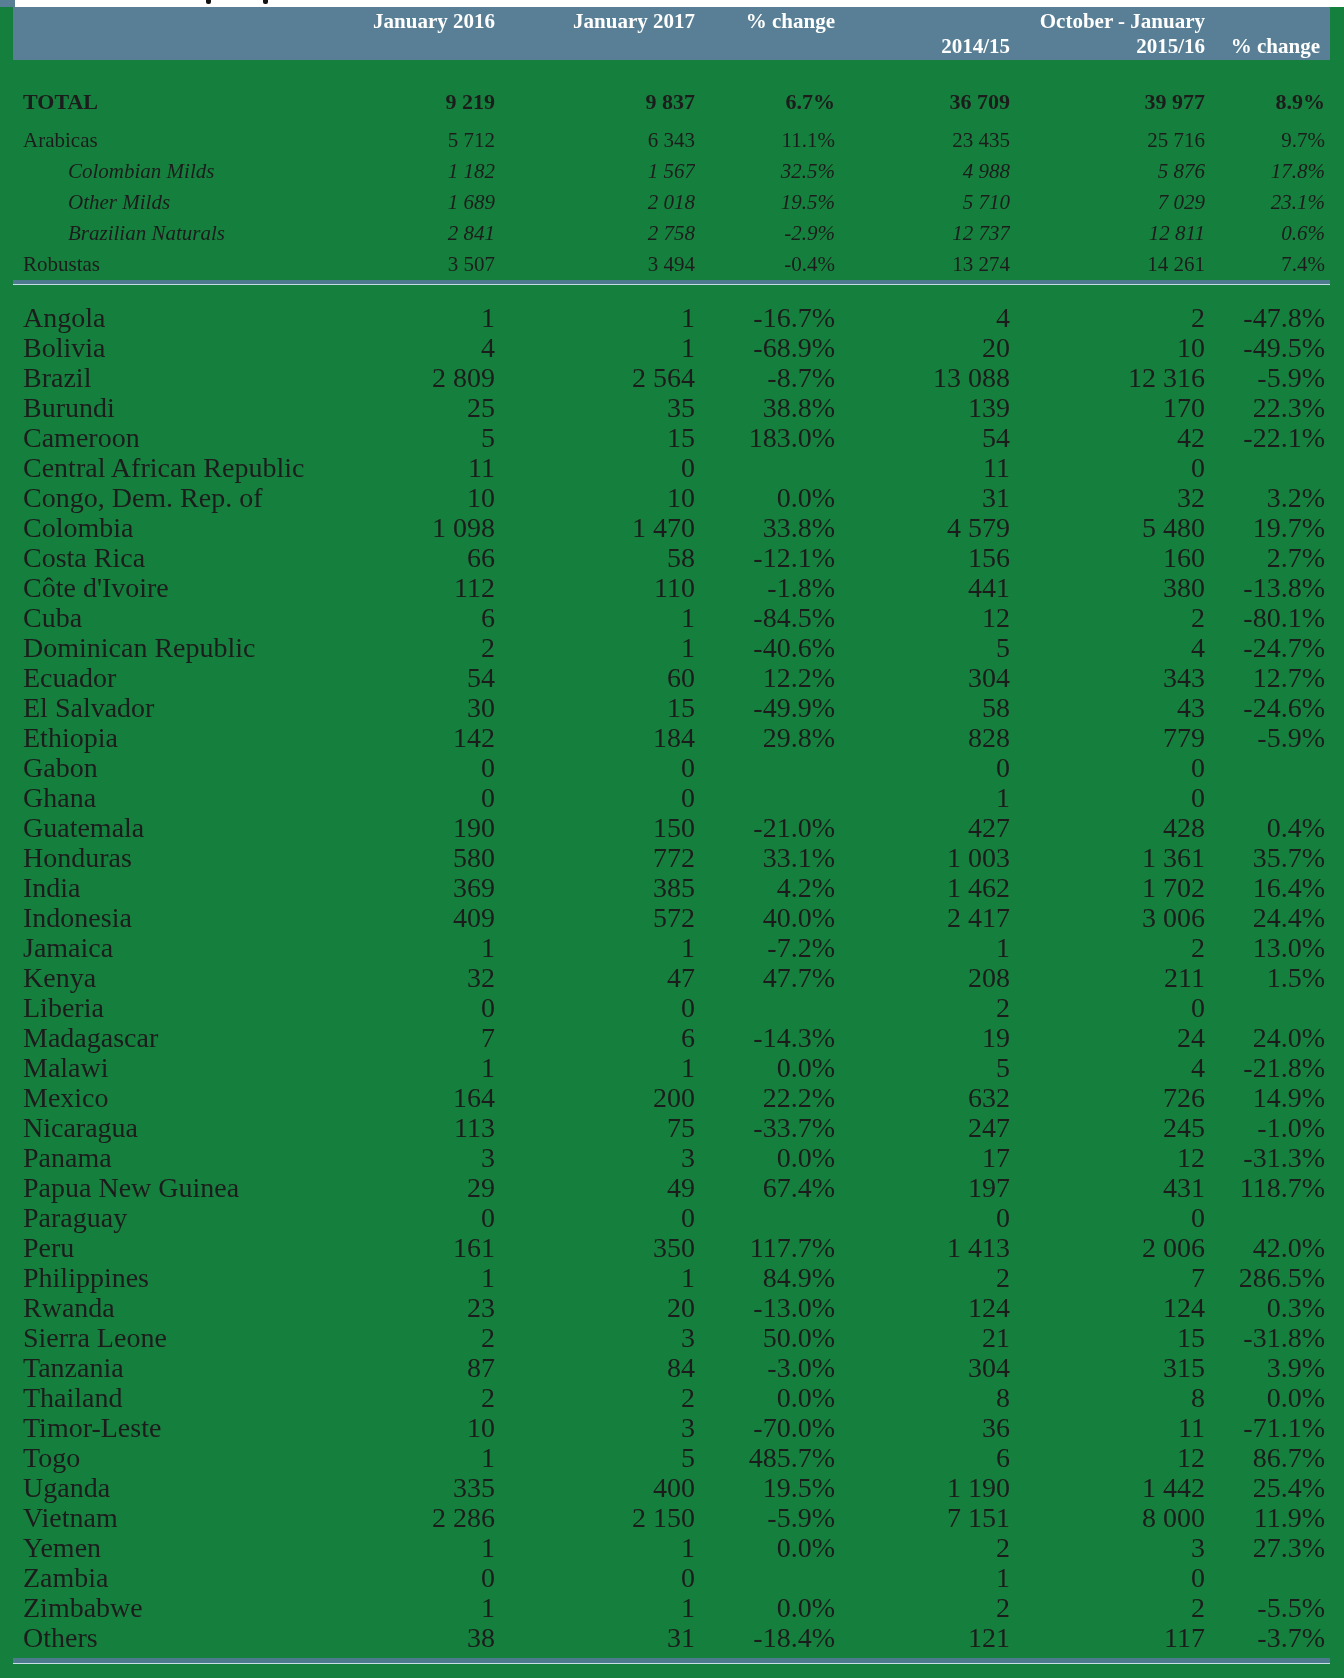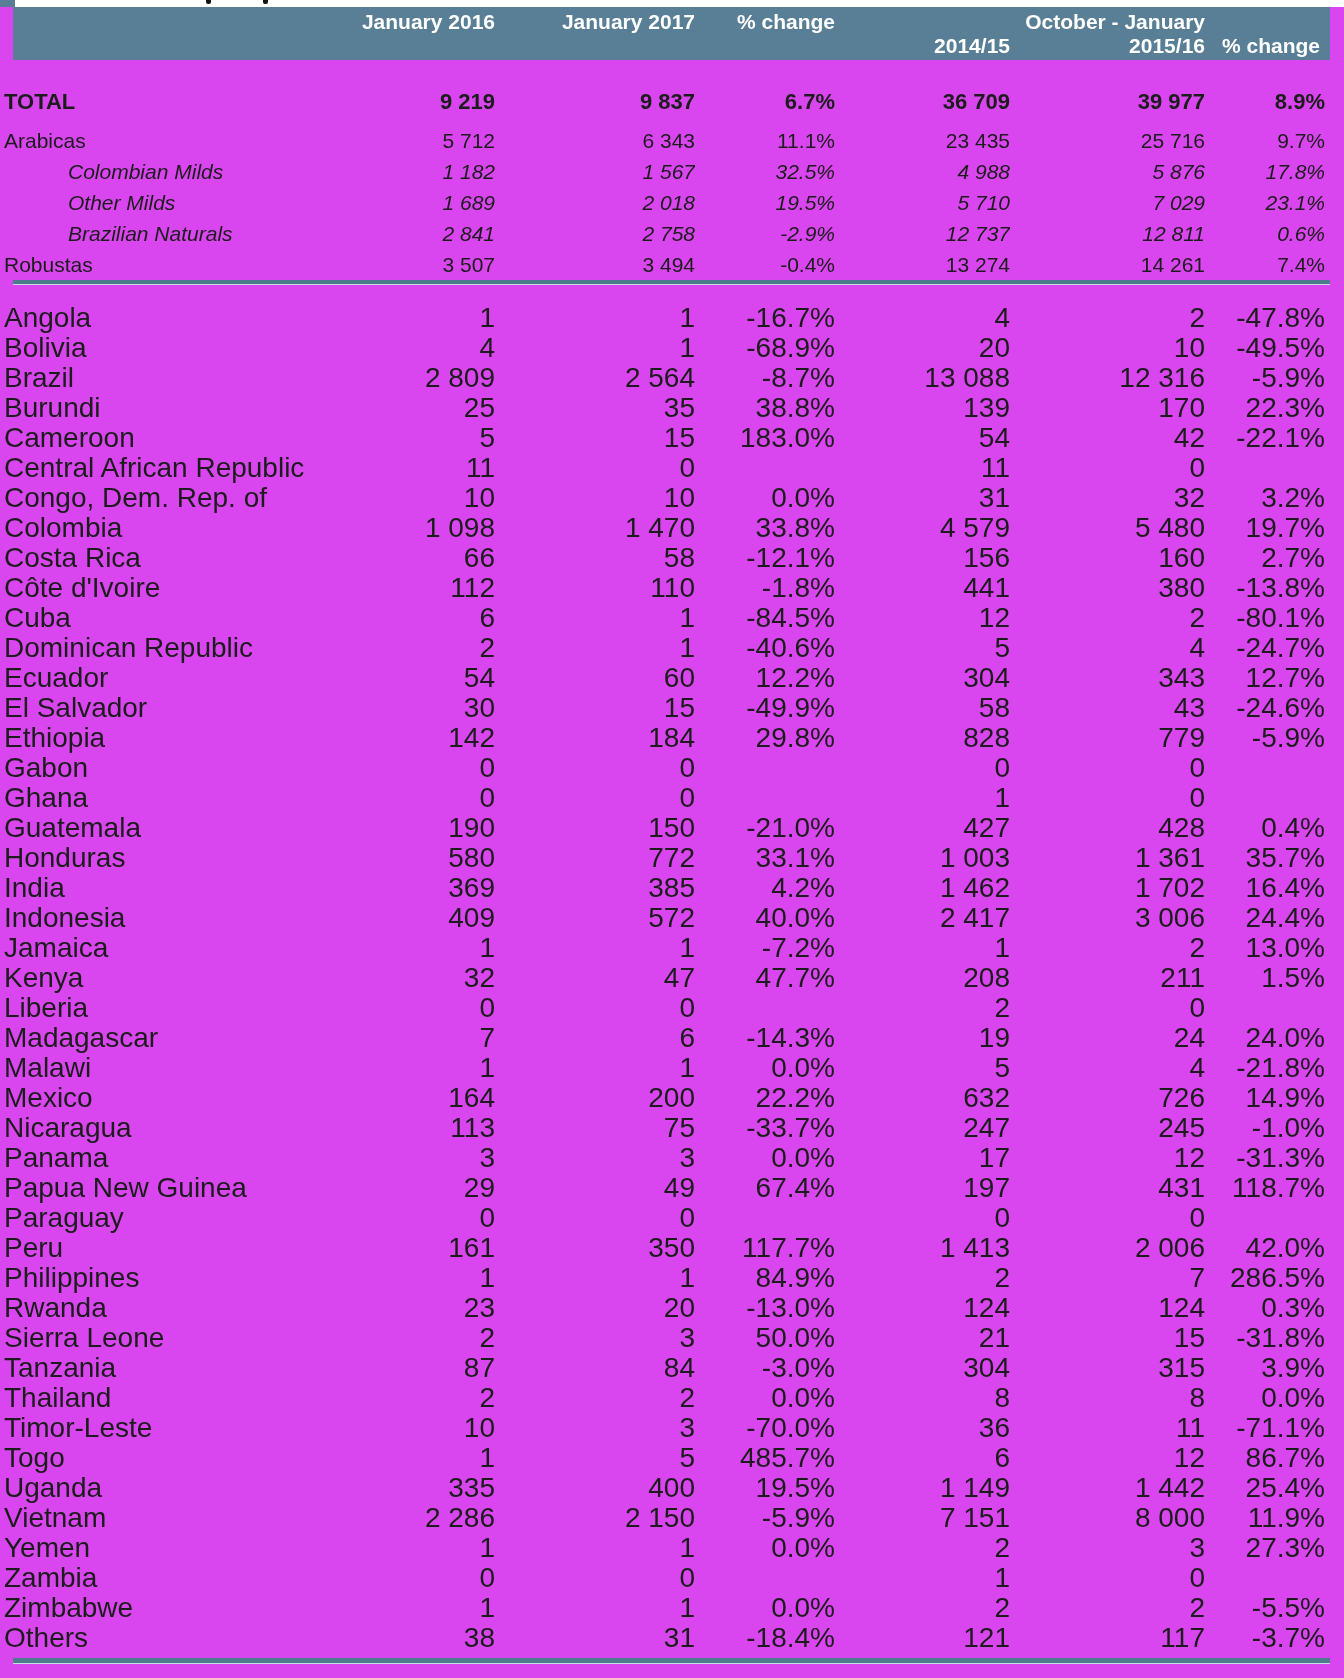--- a/index.html
+++ b/index.html
@@ -1,20 +1,20 @@
 <!DOCTYPE html>
 <html><head>
 <meta charset="utf-8">
 <style>
   html,body{margin:0;padding:0;background:#ffffff;}
   .sheet{
     position:relative;
     width:1344px;height:1678px;
-    background:#d946ef;
-    font-family:Liberation Sans, sans-serif;
+    background:#15803d;
+    font-family:Liberation Serif, serif;
     color:#1c1c1c;
     overflow:hidden;
   }
   
   .top-strip{position:relative;height:7px;background:#ffffff;}
   .strip-teal{position:absolute;left:0;top:0;width:15px;height:7px;background:#587f95;}
   .descender{position:absolute;top:0;width:5px;height:4px;background:#141414;border-radius:0 0 2px 2px;}
   .descender.d1{left:206px;}
   .descender.d2{left:263px;}
 
@@ -29,21 +29,21 @@
   .band-row-1{height:27px;line-height:29px;}
   .band-row-2{height:26px;line-height:24px;}
   .h{white-space:nowrap;}
   .h.num{text-align:right;}
   .h.group{text-align:right;padding-left:160px;}
   .h.last{padding-right:5px;}
 
   
   .row{display:grid;grid-template-columns:330px 165px 200px 140px 175px 195px 120px;}
   .cell{white-space:nowrap;overflow:hidden;}
-  .cell.name{padding-left:4px;text-align:left;}
+  .cell.name{padding-left:23px;text-align:left;}
   .cell.num{text-align:right;}
   .row.sub .cell.name{padding-left:68px;font-style:italic;}
   .row.sub .cell.num{font-style:italic;}
 
   #total{margin-top:24px;font-size:22px;}
   #total .row{height:36px;line-height:36px;font-weight:bold;}
 
   #summary-body{margin-top:5px;font-size:21px;}
   #summary-body .row{height:31px;line-height:31px;}
 
@@ -498,21 +498,21 @@
     <div class="cell num">485.7%</div>
     <div class="cell num">6</div>
     <div class="cell num">12</div>
     <div class="cell num">86.7%</div>
   </div>
       <div class="row">
     <div class="cell name">Uganda</div>
     <div class="cell num">335</div>
     <div class="cell num">400</div>
     <div class="cell num">19.5%</div>
-    <div class="cell num">1 149</div>
+    <div class="cell num">1 190</div>
     <div class="cell num">1 442</div>
     <div class="cell num">25.4%</div>
   </div>
       <div class="row">
     <div class="cell name">Vietnam</div>
     <div class="cell num">2 286</div>
     <div class="cell num">2 150</div>
     <div class="cell num">-5.9%</div>
     <div class="cell num">7 151</div>
     <div class="cell num">8 000</div>

